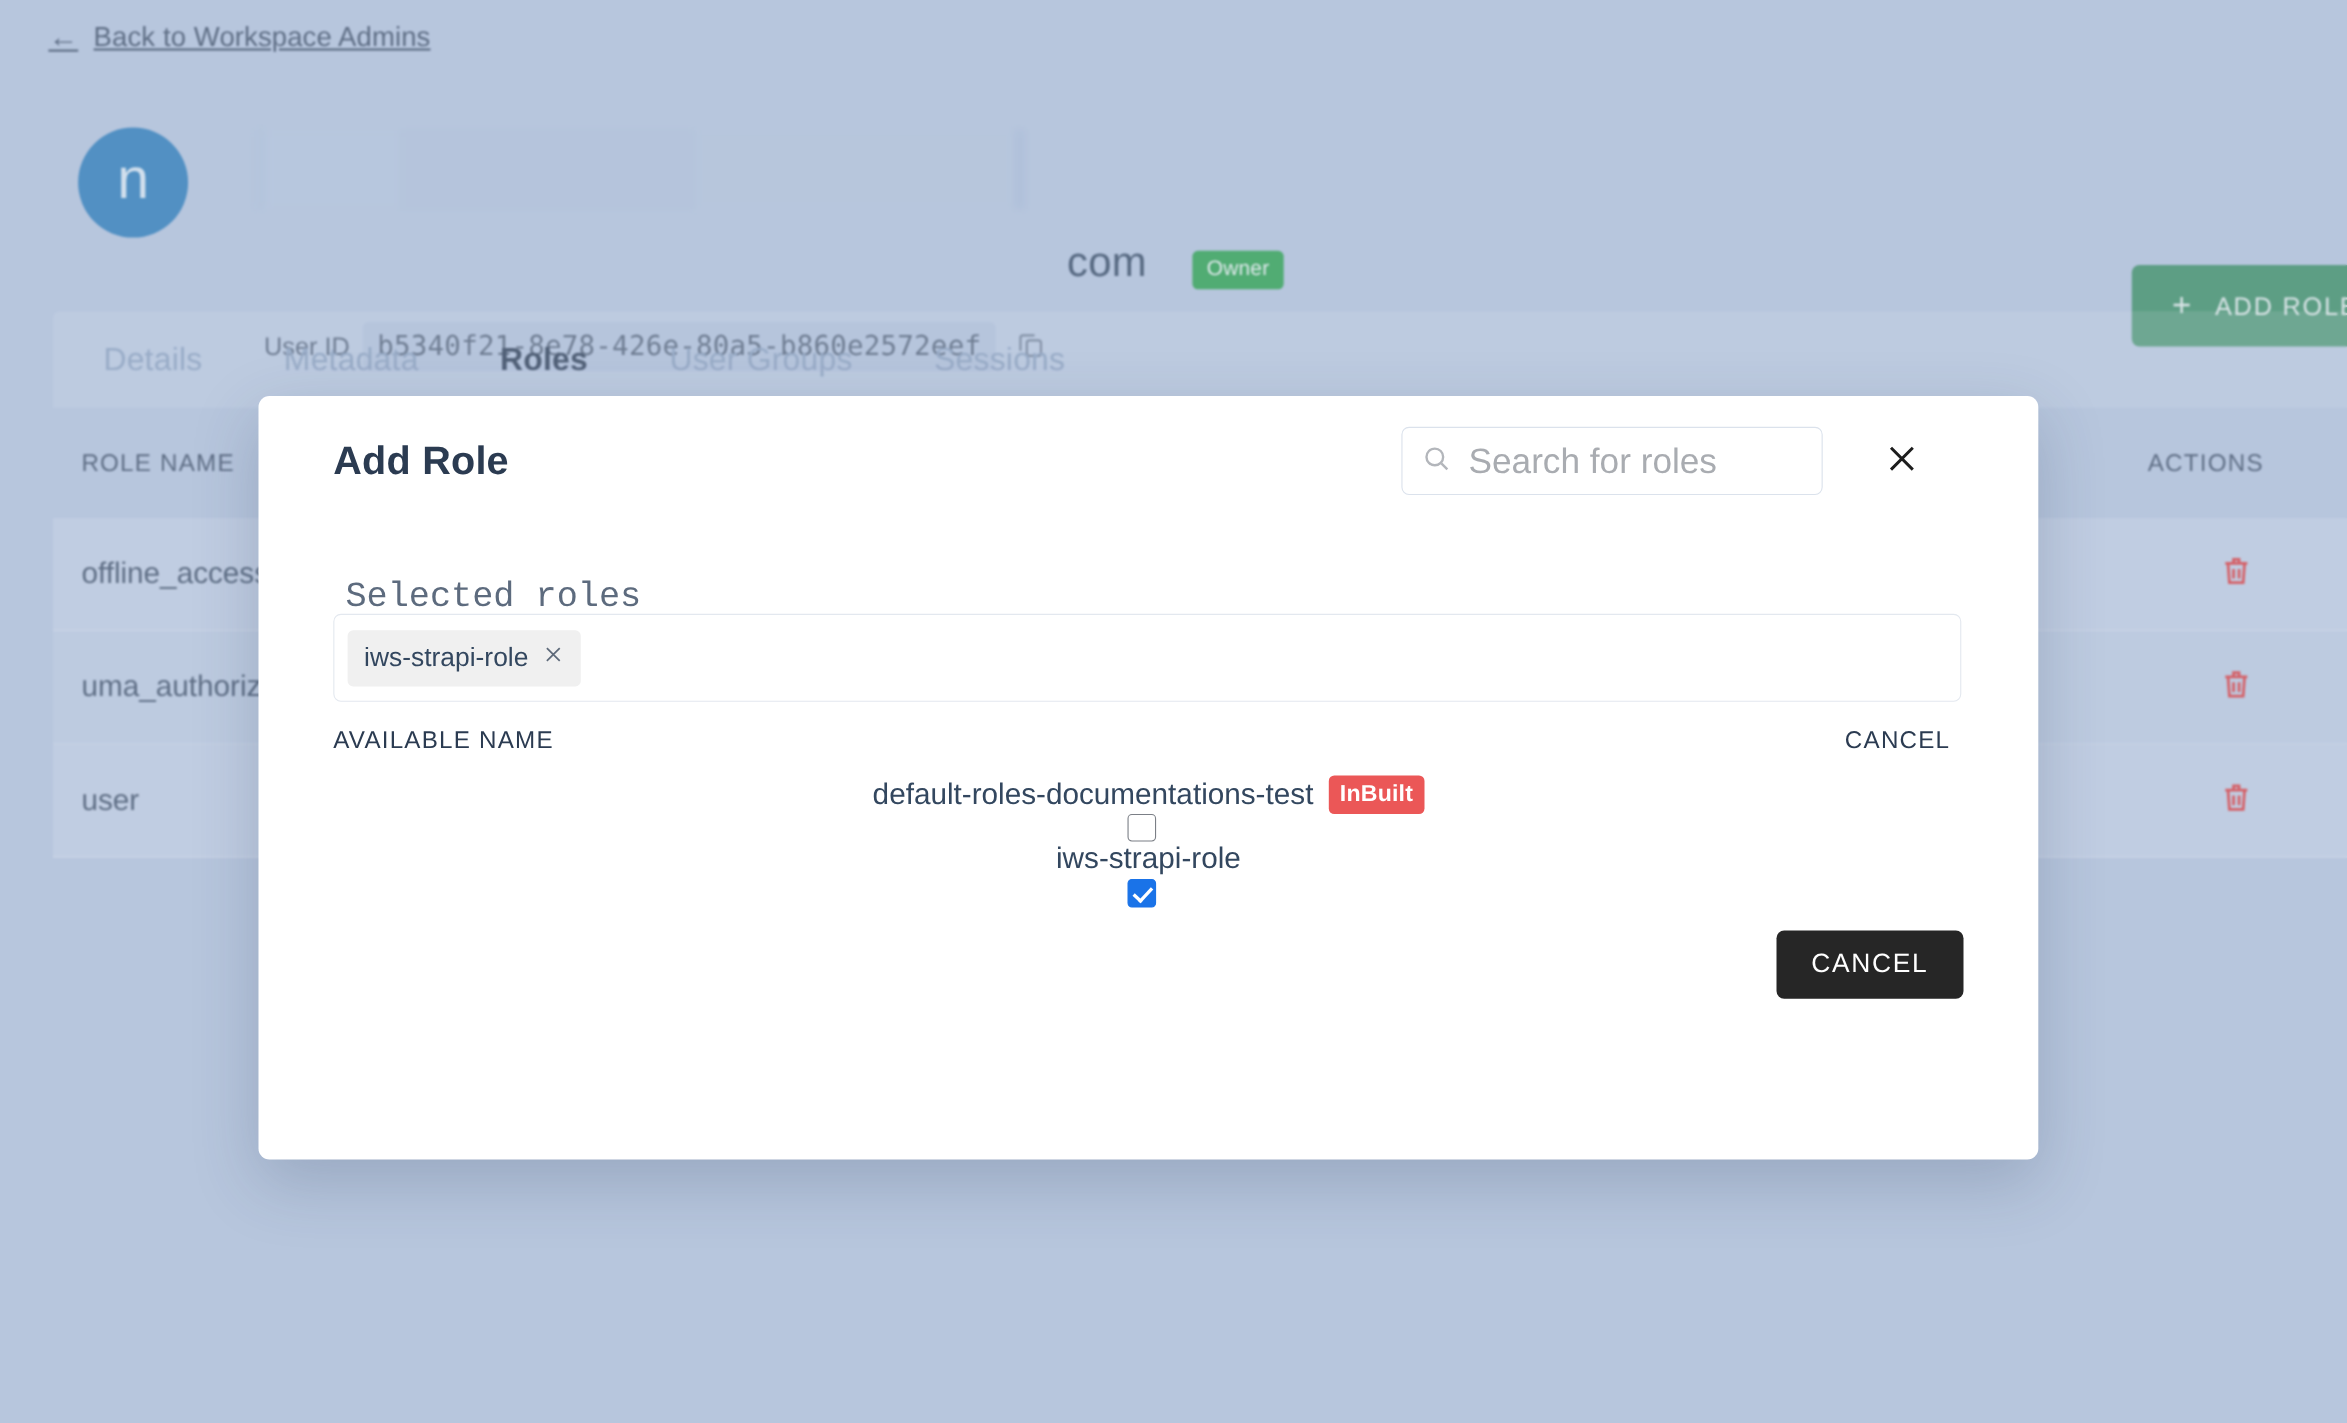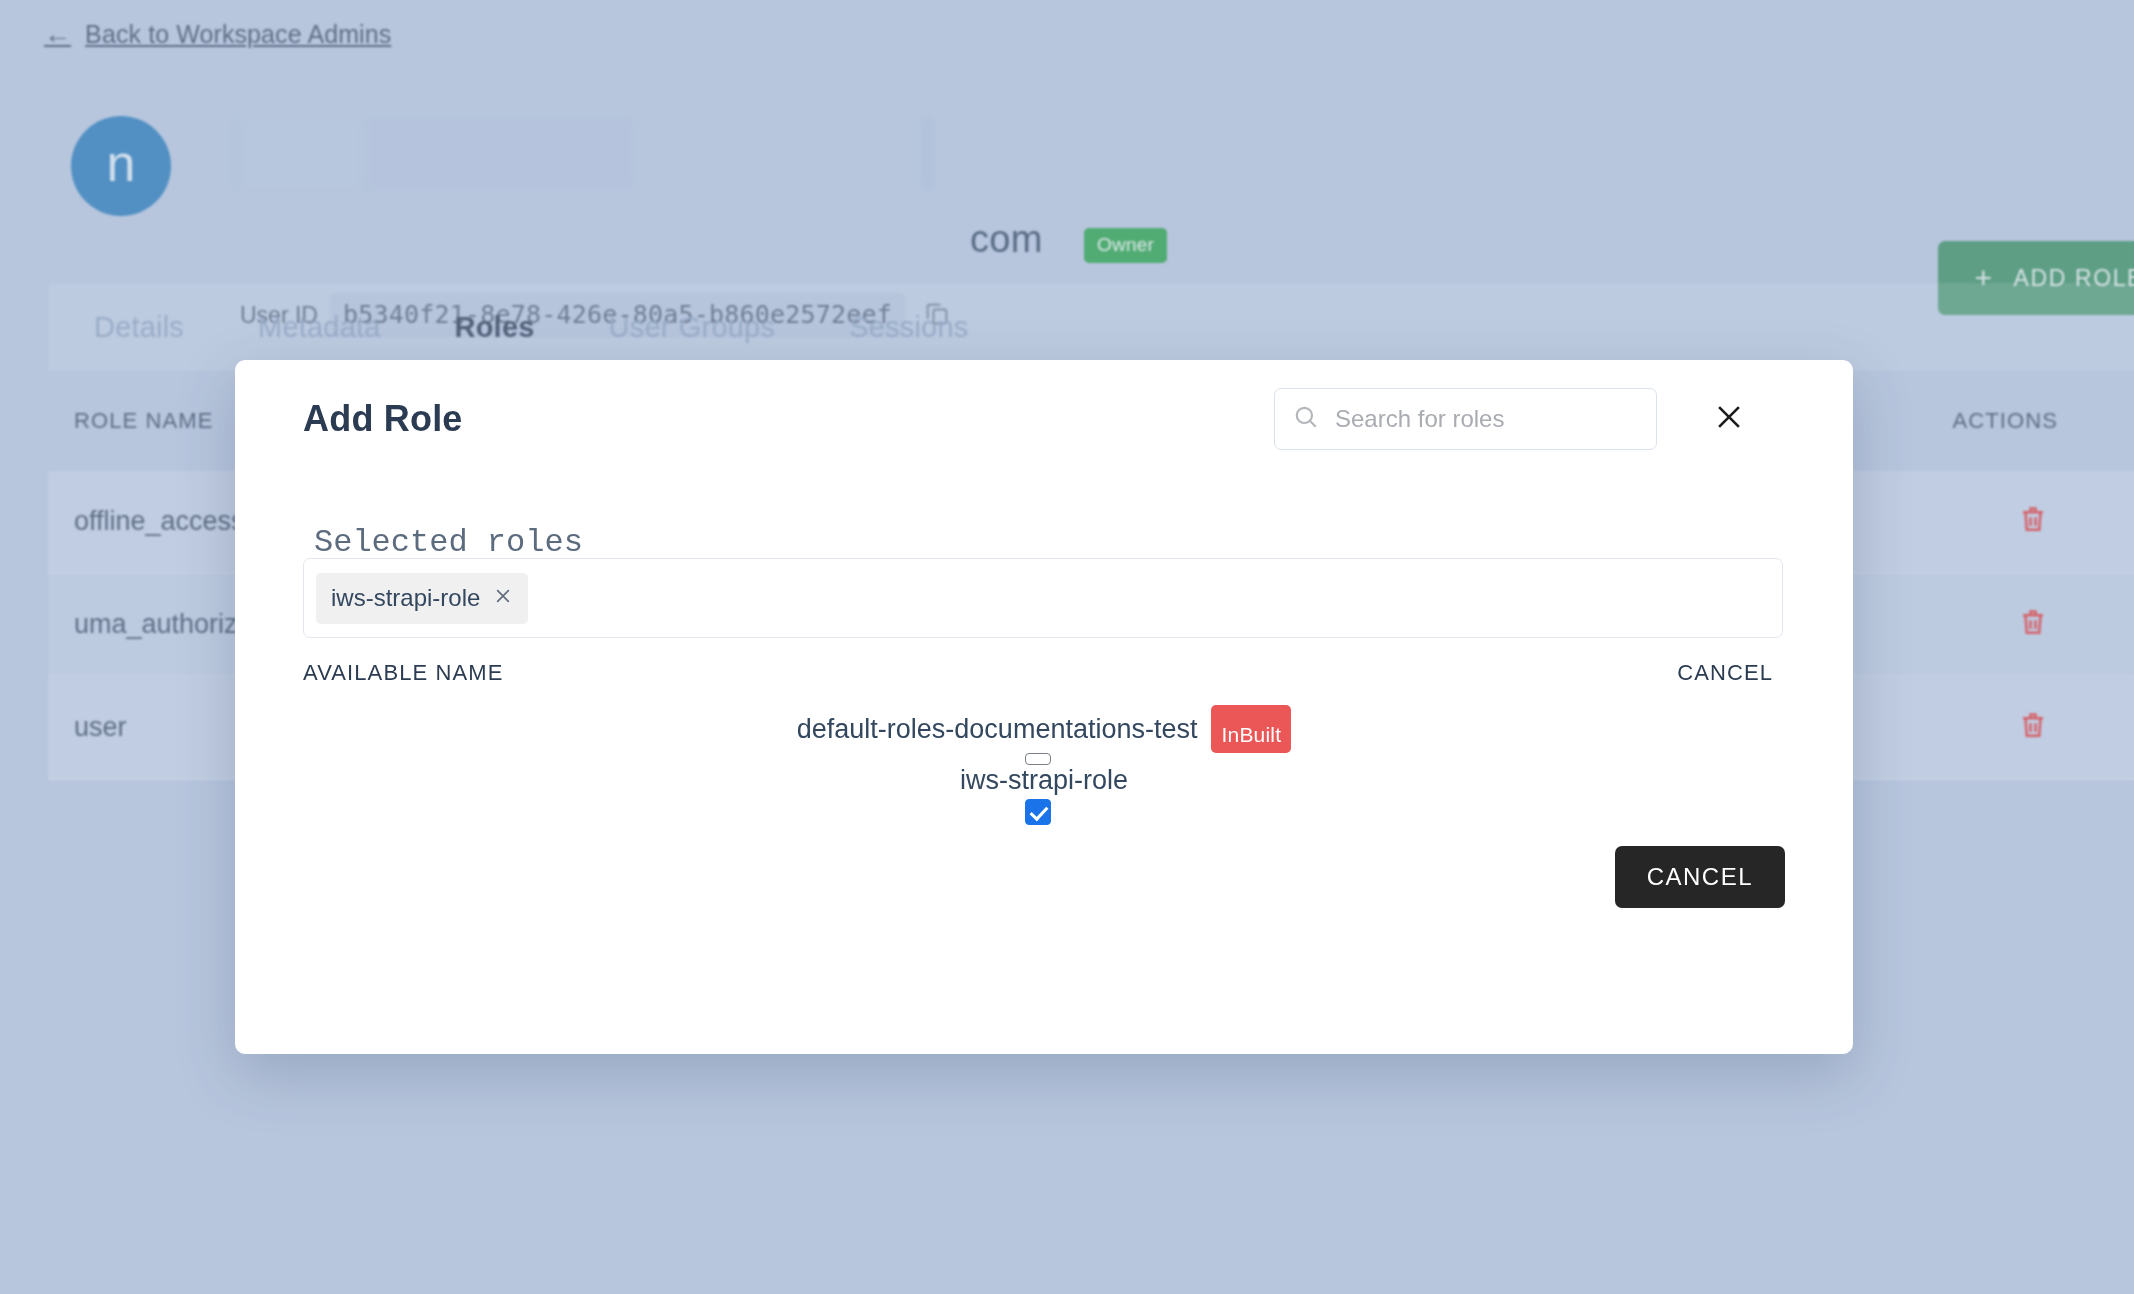--- a/index.html
+++ b/index.html
@@ -256,21 +256,21 @@
     border-radius: 7px;
     display: flex;
     align-items: center;
     padding: 0 18px;
     gap: 16px;
     background: #fff;
   }
   .search-input {
     border: none;
     outline: none;
-    font-size: 24px;
+    font-size: 32px;
     color: #33475f;
     font-family: inherit;
     width: 100%;
     background: transparent;
   }
   .search-input::placeholder { color: #a9acb1; }
 
   .close-btn {
     position: absolute;
     left: 1466px;
@@ -348,23 +348,23 @@
     font-size: 27px;
     color: #33475f;
     display: flex;
     align-items: center;
     gap: 14px;
   }
   .inbuilt-badge {
     background: #eb5757;
     color: #ffffff;
     font-size: 21px;
-    font-weight: 400;
+    font-weight: 700;
     border-radius: 5px;
-    padding: 18px 10px 6px;
+    padding: 5px 10px 6px;
     letter-spacing: .2px;
   }
 
   .cb {
     width: 26px;
     height: 26px;
     border: 1.8px solid #7b7f86;
     border-radius: 4px;
     background: #fff;
     margin-right: 12px;

